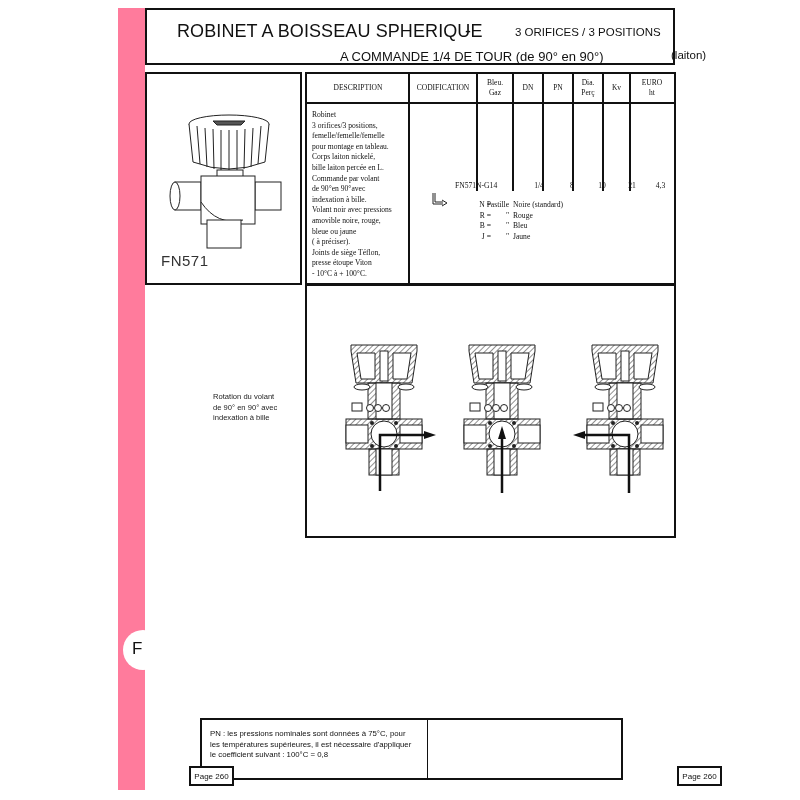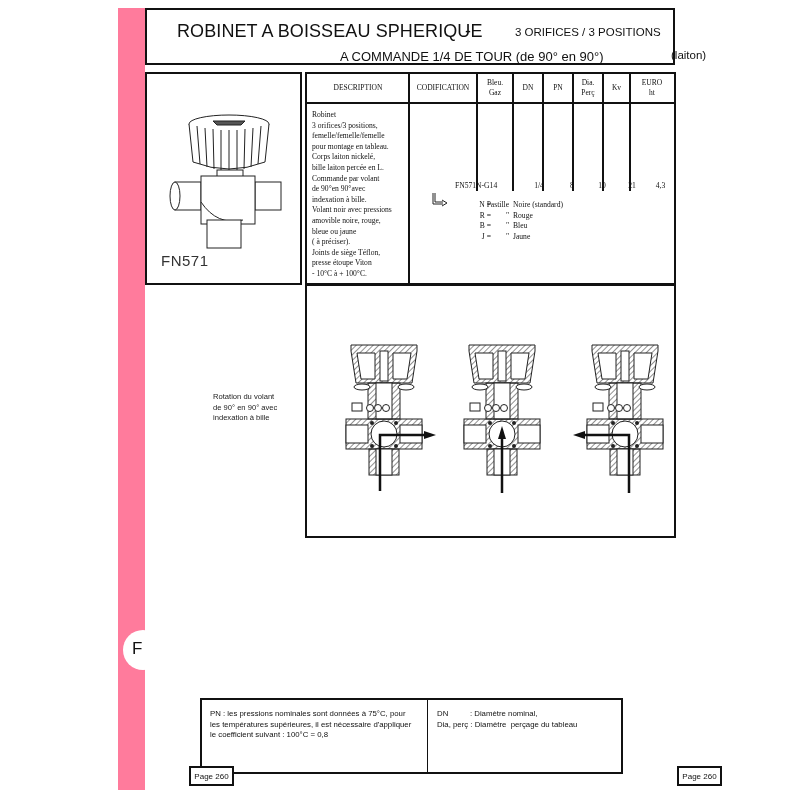--- a/index.html
+++ b/index.html
@@ -25,21 +25,21 @@
   .th { position: absolute; top: 0; height: 28px; border-bottom: 2px solid #111; font-size: 7.5px;
         display: flex; align-items: center; justify-content: center; text-align: center; line-height: 10px; }
   .vline { position: absolute; top: 0; width: 1.5px; background: #111; }
   .desc { position: absolute; left: 5px; top: 36px; width: 98px; font-size: 7.6px; line-height: 10.6px; }
   .cell { position: absolute; top: 107px; font-size: 7.6px; text-align: center; margin-left: 44px; }
   .legend { position: absolute; font-size: 7.6px; line-height: 10.6px; }
 
   .diagram-box { left: 305px; top: 284px; width: 371px; height: 254px; }
   .rotation-note { left: 213px; top: 392px; font-size: 7.6px; line-height: 10.6px; color: #222; }
 
-  .notes-box { left: 200px; top: 698px; width: 423px; height: 76px; }
+  .notes-box { left: 200px; top: 718px; width: 423px; height: 62px; }
   .notes-left { left: 8px; top: 9px; width: 220px; font-size: 7.8px; line-height: 10.6px; }
   .notes-divider { left: 225px; top: 0; width: 1px; height: 100%; background: #111; }
   .notes-right { left: 235px; top: 9px; font-size: 7.8px; line-height: 10.6px; }
   .page-box { height: 20px; font-size: 8px; display: flex; align-items: center; justify-content: center; margin-left: 44px; }
 </style>
 </head>
 <body>
 
 <div class="abs pink-bar"></div>
 <div class="abs tab-f">
@@ -208,20 +208,16 @@
   </svg>
 </div>
 
 <div class="abs box notes-box">
   <div class="abs notes-left">
     <div>PN : les pressions nominales sont données à 75°C, pour</div>
     <div>les températures supérieures, il est nécessaire d'appliquer</div>
     <div>le coefficient suivant : 100°C = 0,8</div>
   </div>
   <div class="abs notes-divider"></div>
-  <div class="abs notes-right">
-    <div style="white-space:pre">DN          : Diamètre nominal,</div>
-    <div style="white-space:pre">Dia, perç : Diamètre  perçage du tableau</div>
-  </div>
 </div>
 
 <div class="abs box page-box" style="left:145px;top:766px;width:45px">Page 260</div>
 <div class="abs box page-box" style="left:633px;top:766px;width:45px">Page 260</div>
 
 </body></html>

